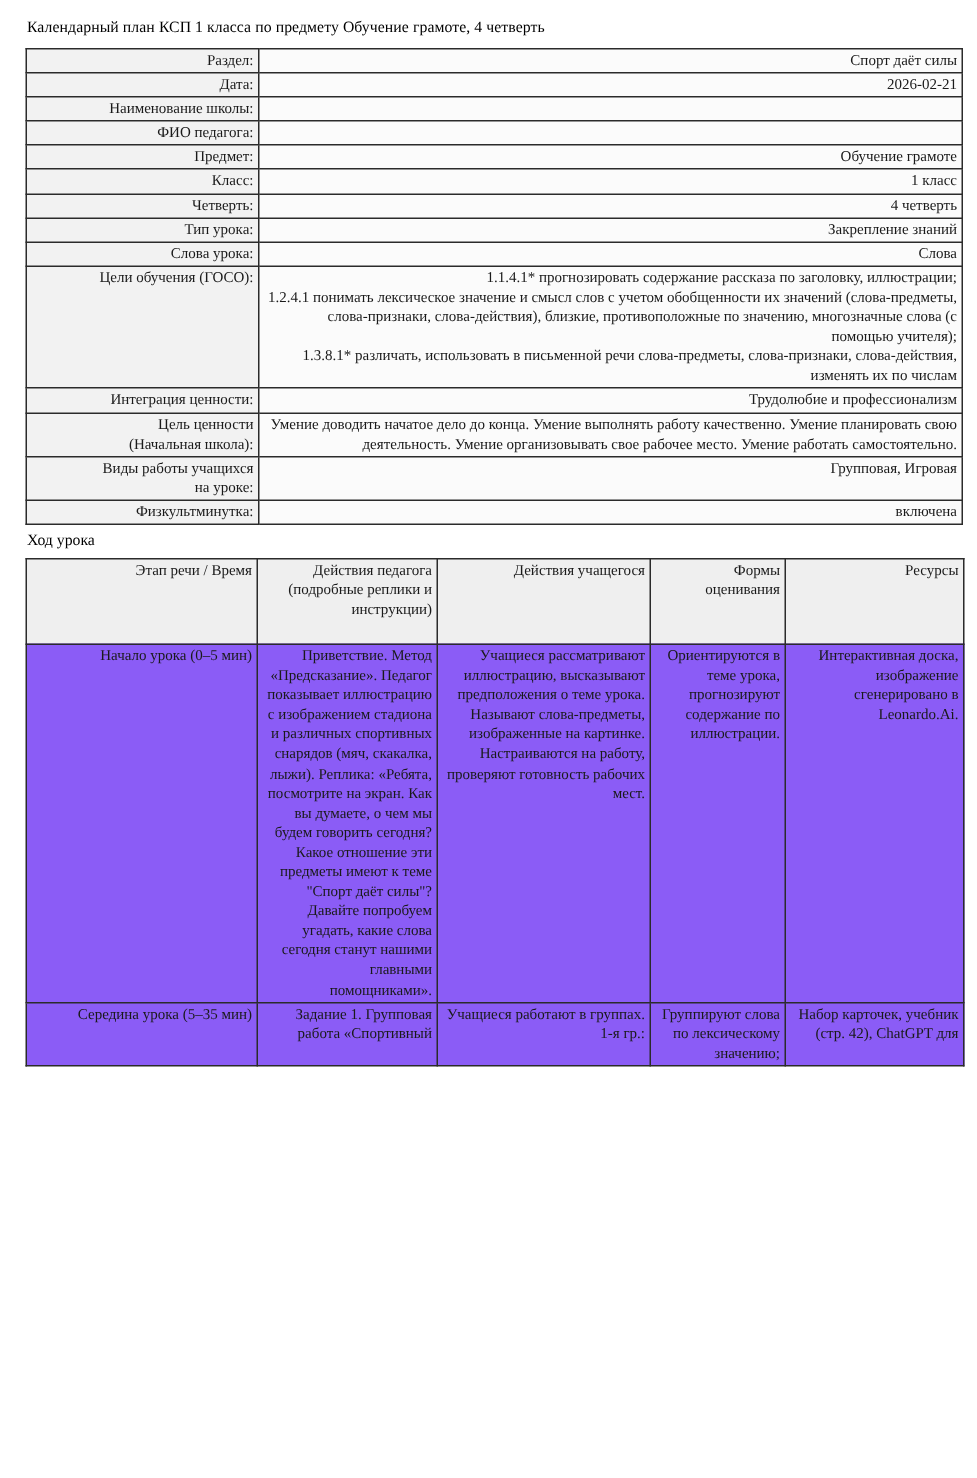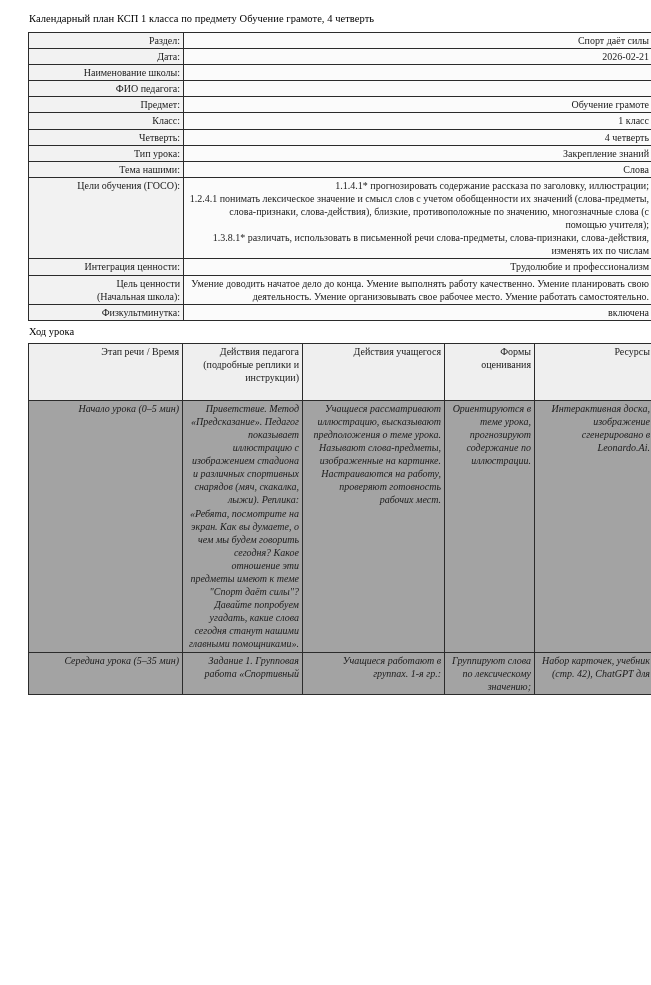--- a/index.html
+++ b/index.html
@@ -13,21 +13,21 @@
     height: 985px;
     overflow: hidden;
     font-family: "Liberation Serif", "DejaVu Serif", serif;
     color: #1a1a1a;
     -webkit-font-smoothing: antialiased;
   }
   .page {
     position: relative;
     width: 651px;
     height: 843px;
-    padding: 10px 13px 0 28px;
+    padding: 10px 13px 0 17px;
   }
   .doc-title {
     font-size: 10.5px;
     line-height: 14px;
     color: #000;
     margin: 2px 0 6px 1px;
     letter-spacing: 0.05px;
   }
   .section-label {
     font-size: 10.5px;
@@ -61,22 +61,21 @@
   .meta-table td.k { width: 155px; }
   .meta-table td.v { background: #fbfbfb; }
   .meta-table tr.tall td { height: auto; }
   
   .flow-table th {
     background: #efefef;
     height: 57px;
     vertical-align: top;
   }
   .flow-table td {
-    background: #a3a3a3;
-    font-style: italic;
+    background: #8b5cf6;
   }
   .flow-table col.c1 { width: 154px; }
   .flow-table col.c2 { width: 120px; }
   .flow-table col.c3 { width: 142px; }
   .flow-table col.c4 { width: 90px; }
   .flow-table col.c5 { width: 119px; }
 </style>
 </head>
 <body>
 
@@ -116,37 +115,42 @@
         </tr>
         <tr>
           <td class="k" style="white-space: pre-wrap;">Четверть:</td>
           <td class="v" style="white-space: pre-wrap;">4 четверть</td>
         </tr>
         <tr>
           <td class="k" style="white-space: pre-wrap;">Тип урока:</td>
           <td class="v" style="white-space: pre-wrap;">Закрепление знаний</td>
         </tr>
         <tr>
-          <td class="k" style="white-space: pre-wrap;">Тема нашими:</td>
+          <td class="k" style="white-space: pre-wrap;">Слова урока:</td>
           <td class="v" style="white-space: pre-wrap;">Слова</td>
         </tr>
         <tr class="tall">
           <td class="k" style="white-space: pre-wrap;">Цели обучения (ГОСО):</td>
           <td class="v" style="white-space: pre-wrap;">1.1.4.1* прогнозировать содержание рассказа по заголовку, иллюстрации;
 1.2.4.1 понимать лексическое значение и смысл слов с учетом обобщенности их значений (слова-предметы, слова-признаки, слова-действия), близкие, противоположные по значению, многозначные слова (с помощью учителя);
 1.3.8.1* различать, использовать в письменной речи слова-предметы, слова-признаки, слова-действия, изменять их по числам</td>
         </tr>
         <tr>
           <td class="k" style="white-space: pre-wrap;">Интеграция ценности:</td>
           <td class="v" style="white-space: pre-wrap;">Трудолюбие и профессионализм</td>
         </tr>
         <tr class="tall">
           <td class="k" style="white-space: pre-wrap;">Цель ценности
 (Начальная школа):</td>
           <td class="v" style="white-space: pre-wrap;">Умение доводить начатое дело до конца. Умение выполнять работу качественно. Умение планировать свою деятельность. Умение организовывать свое рабочее место. Умение работать самостоятельно.</td>
+        </tr>
+        <tr class="tall">
+          <td class="k" style="white-space: pre-wrap;">Виды работы учащихся
+на уроке:</td>
+          <td class="v" style="white-space: pre-wrap;">Групповая, Игровая</td>
         </tr>
         <tr>
           <td class="k" style="white-space: pre-wrap;">Физкультминутка:</td>
           <td class="v" style="white-space: pre-wrap;">включена</td>
         </tr>
       </tbody>
   </table>
 
   <div class="section-label">Ход урока</div>
 

